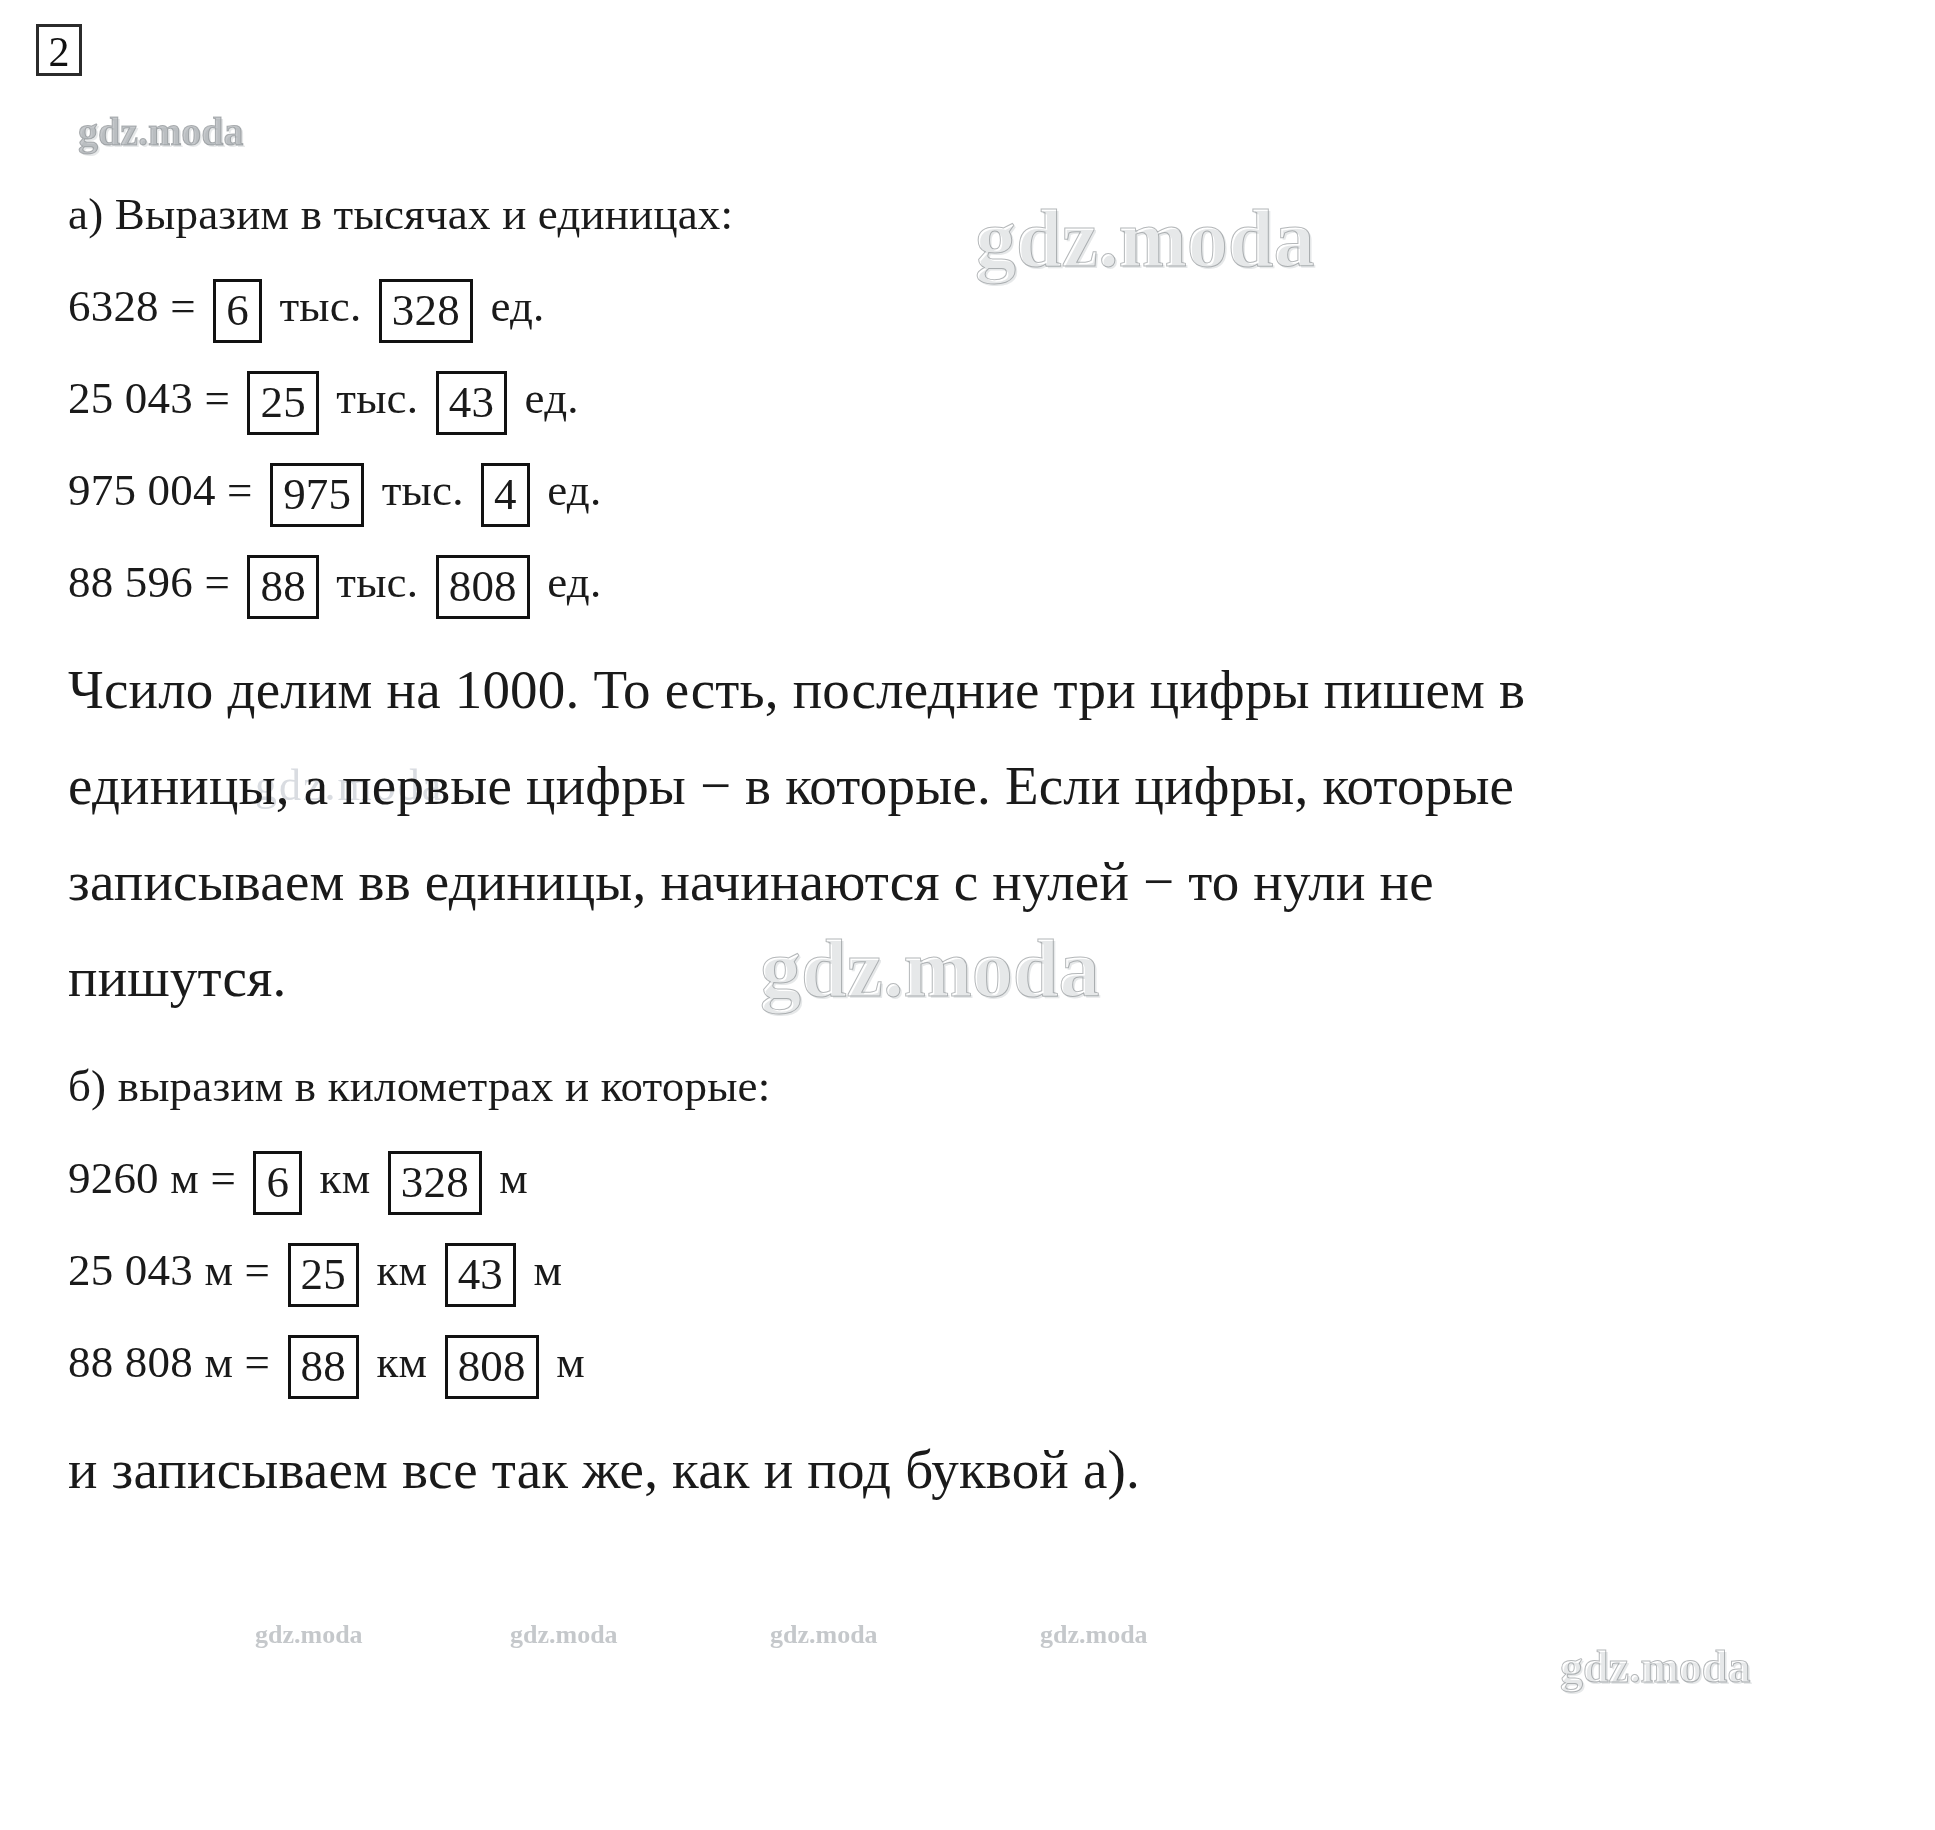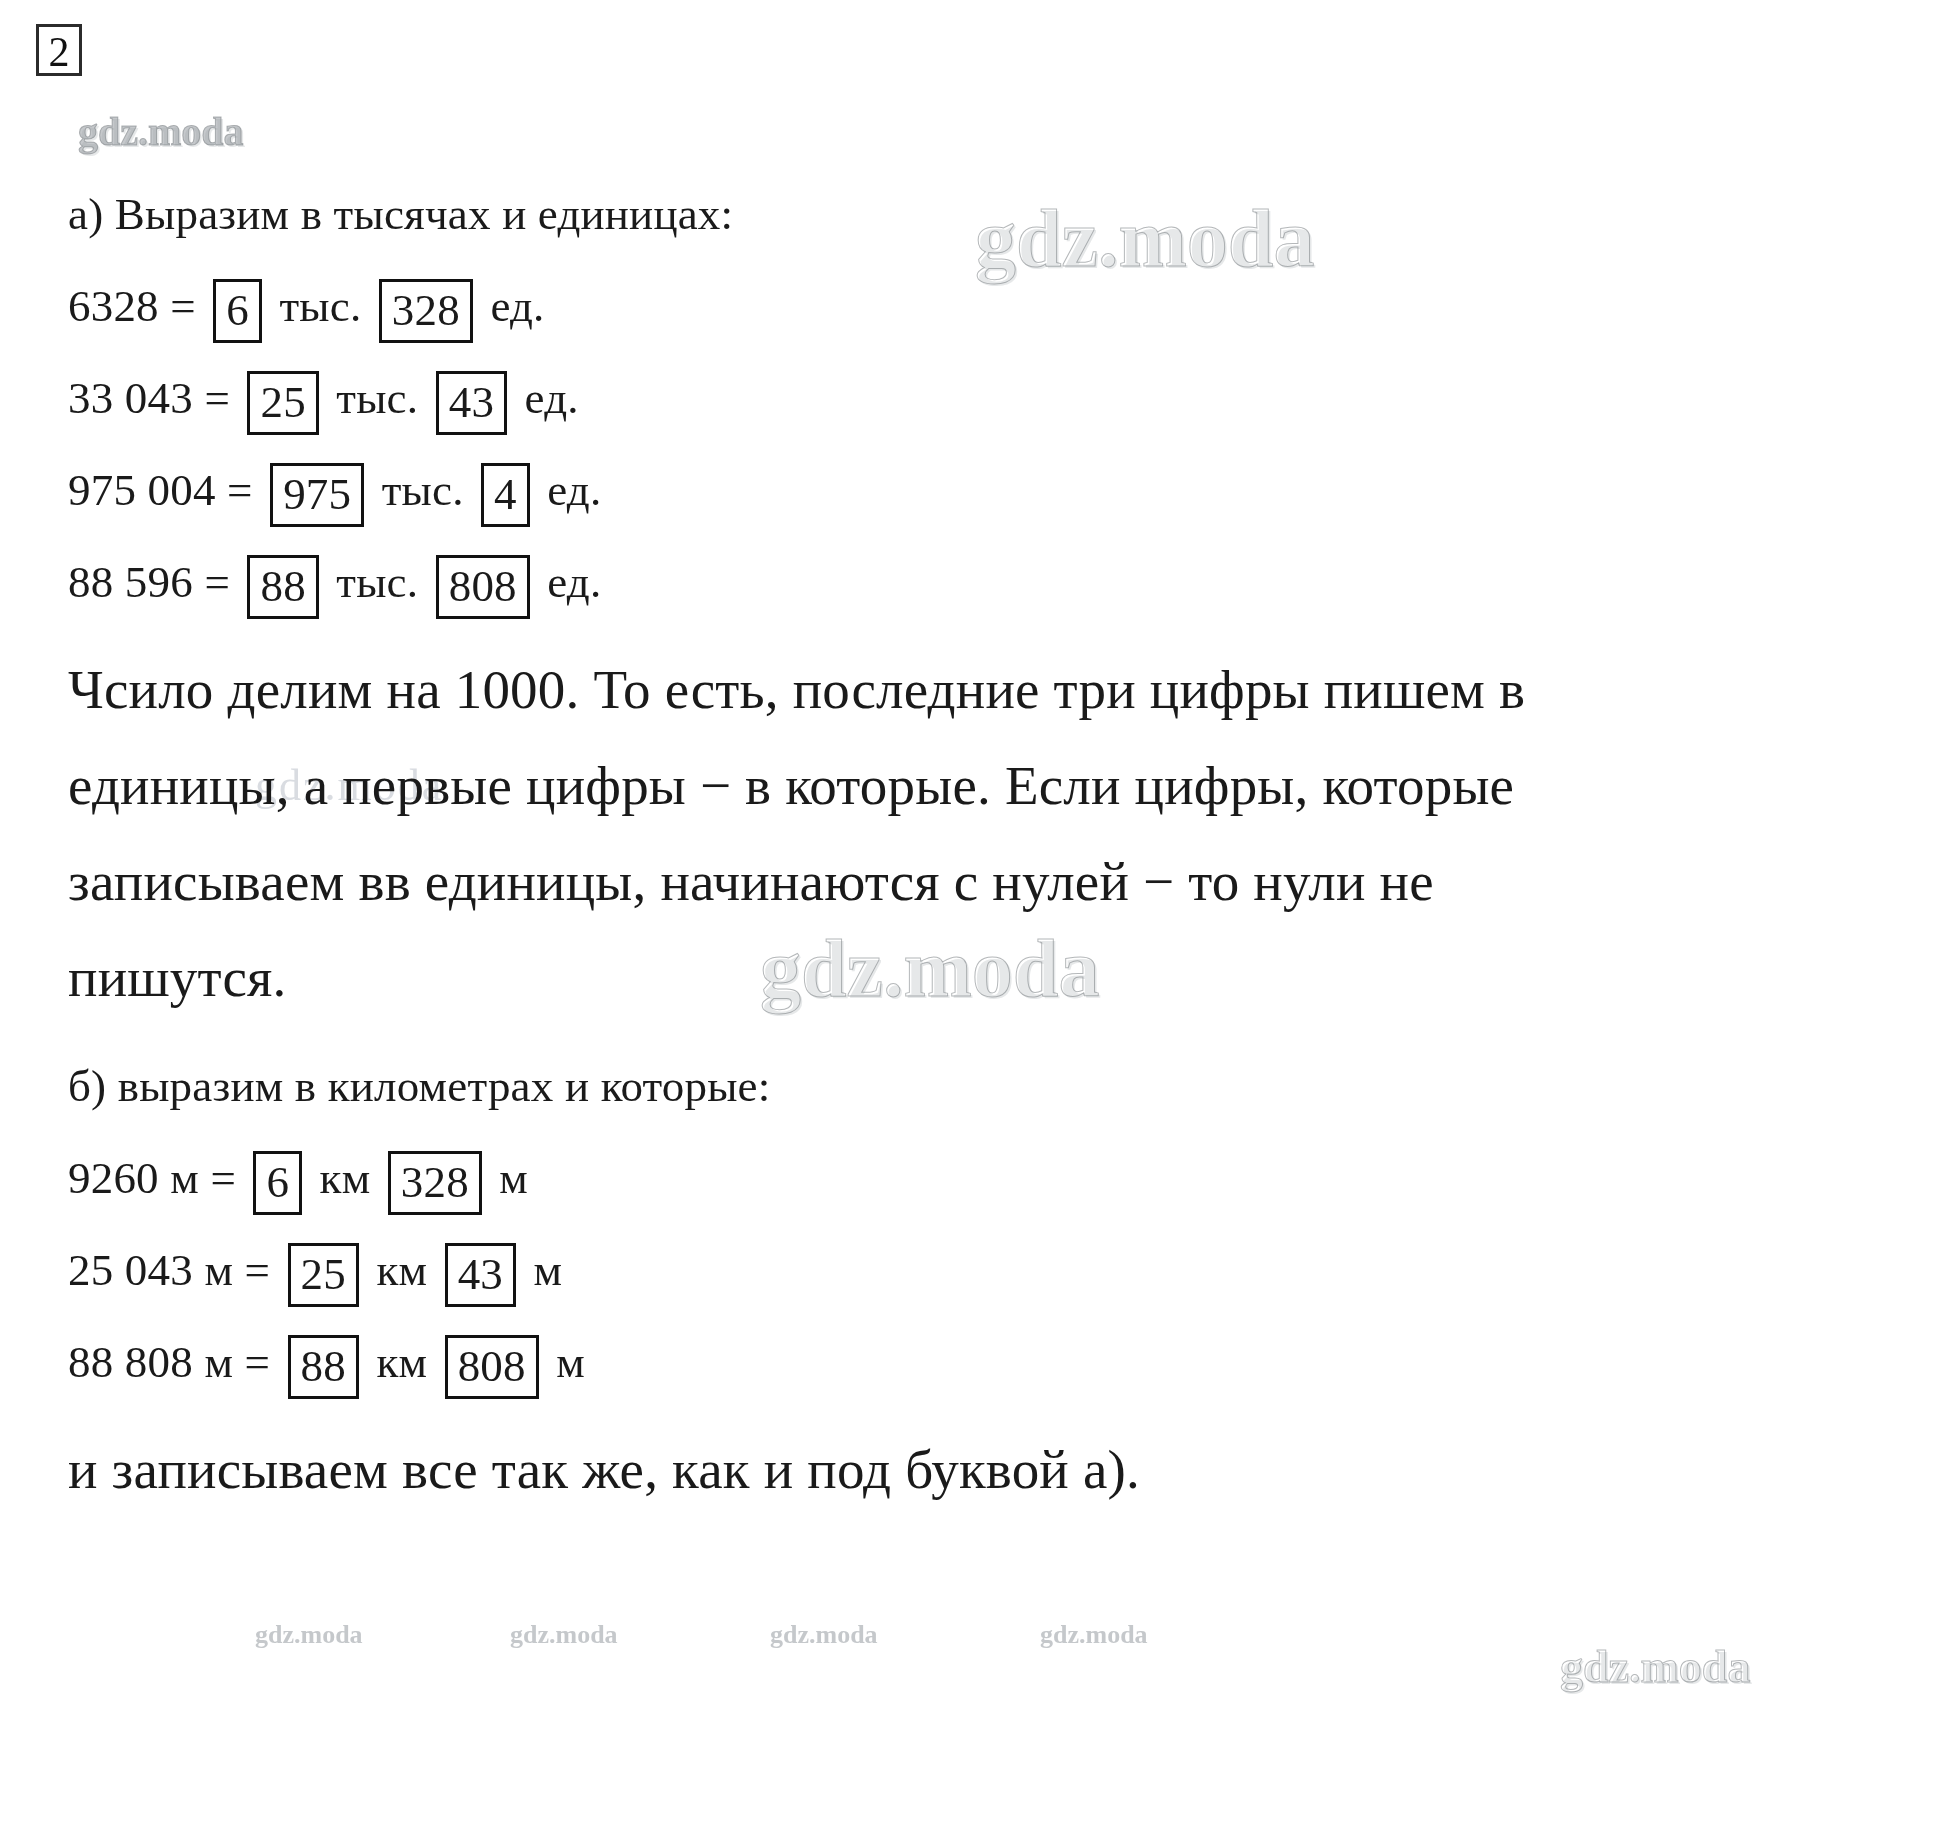--- a/index.html
+++ b/index.html
@@ -142,21 +142,21 @@
 
     <div class="line">
       <span>6328 =</span>
       <span class="box">6</span>
       <span>тыс.</span>
       <span class="box">328</span>
       <span>ед.</span>
     </div>
 
     <div class="line">
-      <span>33 043 =</span>
+      <span>25 043 =</span>
       <span class="box">25</span>
       <span>тыс.</span>
       <span class="box">43</span>
       <span>ед.</span>
     </div>
 
     <div class="line">
       <span>975 004 =</span>
       <span class="box">975</span>
       <span>тыс.</span>

